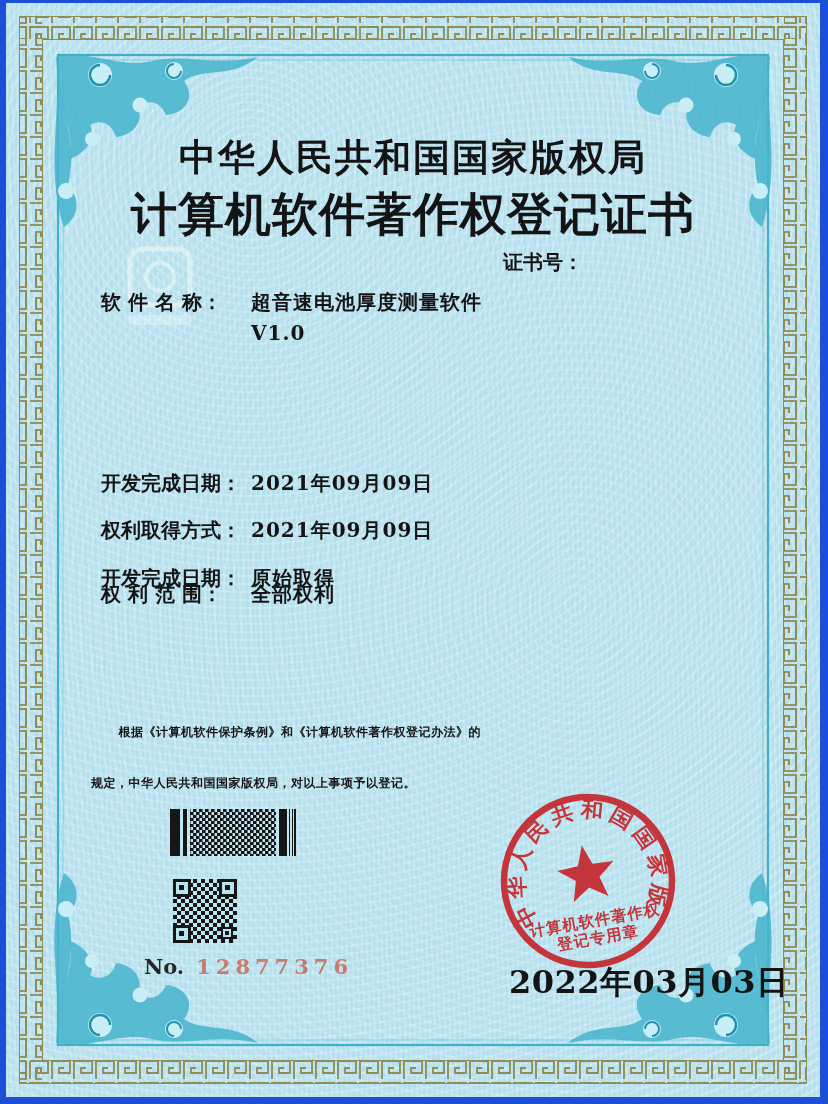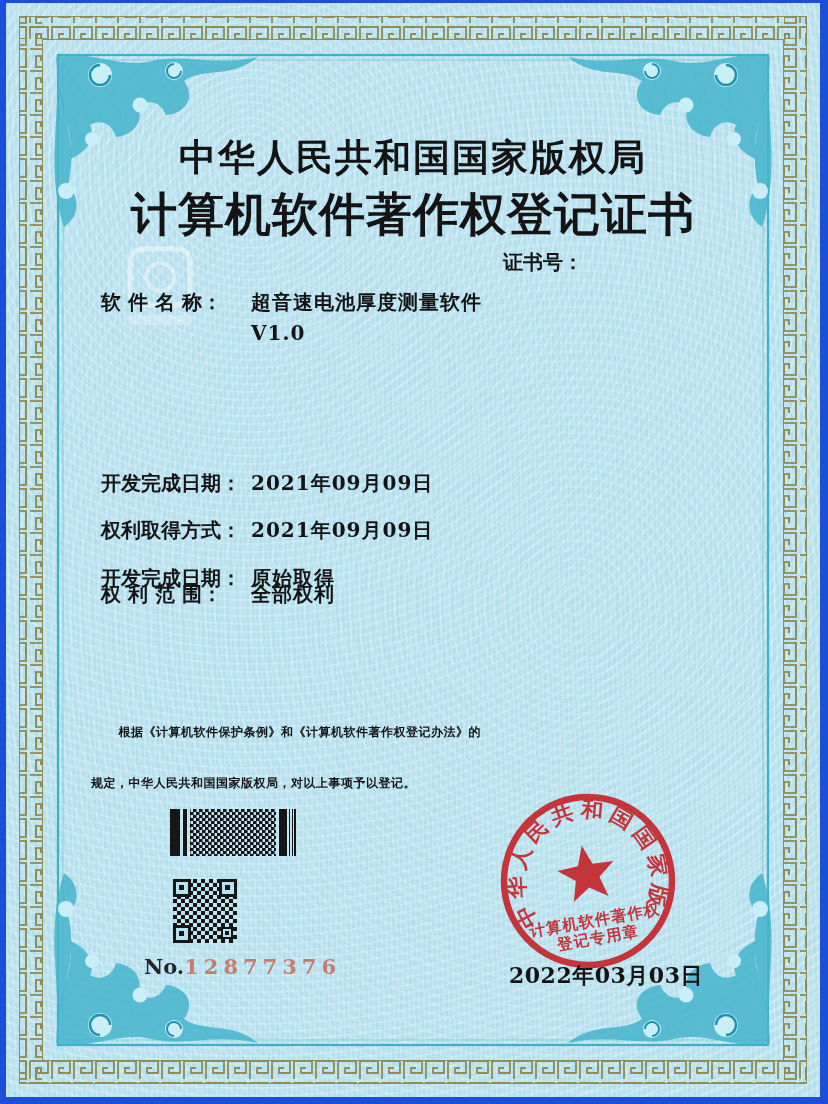--- a/index.html
+++ b/index.html
@@ -43,26 +43,26 @@
     background-size:100% 100%, 6px 6px;}
   .qr{position:absolute; left:167px; top:876px; width:64px; height:64px;
     background:conic-gradient(#161616 0 25%, transparent 0 50%, #161616 0 75%, transparent 0);
     background-size:8px 8px;}
   .finder{position:absolute; width:18px; height:18px; border:3.5px solid #161616; background:var(--paper);}
   .finder::after{content:""; position:absolute; left:3px; top:3px; width:5px; height:5px; background:#161616;}
   .f-tl{left:0; top:0;} .f-tr{right:0; top:0;} .f-bl{left:0; bottom:0;}
   .f-br{right:4px; bottom:4px; width:12px; height:12px; border-width:2.5px;}
   .f-br::after{left:1.5px; top:1.5px; width:4px; height:4px;}
   .serial{position:absolute; left:138px; top:951px; font-size:21px; white-space:nowrap;}
-  .serial .no{font-weight:700; color:#26262a; }
+  .serial .no{font-weight:700; color:#26262a; margin-right:12px;}
   .serial .digits{color:var(--serial-red); letter-spacing:5px; font-weight:600; opacity:.85;}
   .seal{position:absolute; left:492px; top:788px; transform:rotate(-10deg); opacity:.92;}
   .seal-ring{font-size:21px; font-weight:700; letter-spacing:5px; fill:var(--seal-red);}
   .seal-line{font-size:15.5px; font-weight:700; fill:var(--seal-red); text-anchor:middle; letter-spacing:1px;}
-  .issue-date{position:absolute; left:503px; top:958px; font-size:22px; font-weight:700; letter-spacing:.5px;}
+  .issue-date{position:absolute; left:503px; top:958px; font-size:32px; font-weight:700; letter-spacing:.5px;}
 </style>
 </head>
 <body>
 
 <div class="photo">
   <div class="cert">
 
     <svg class="frame" width="814" height="1094" viewBox="0 0 814 1094">
       <defs>
         <pattern id="greekH" width="22" height="22" patternUnits="userSpaceOnUse">

